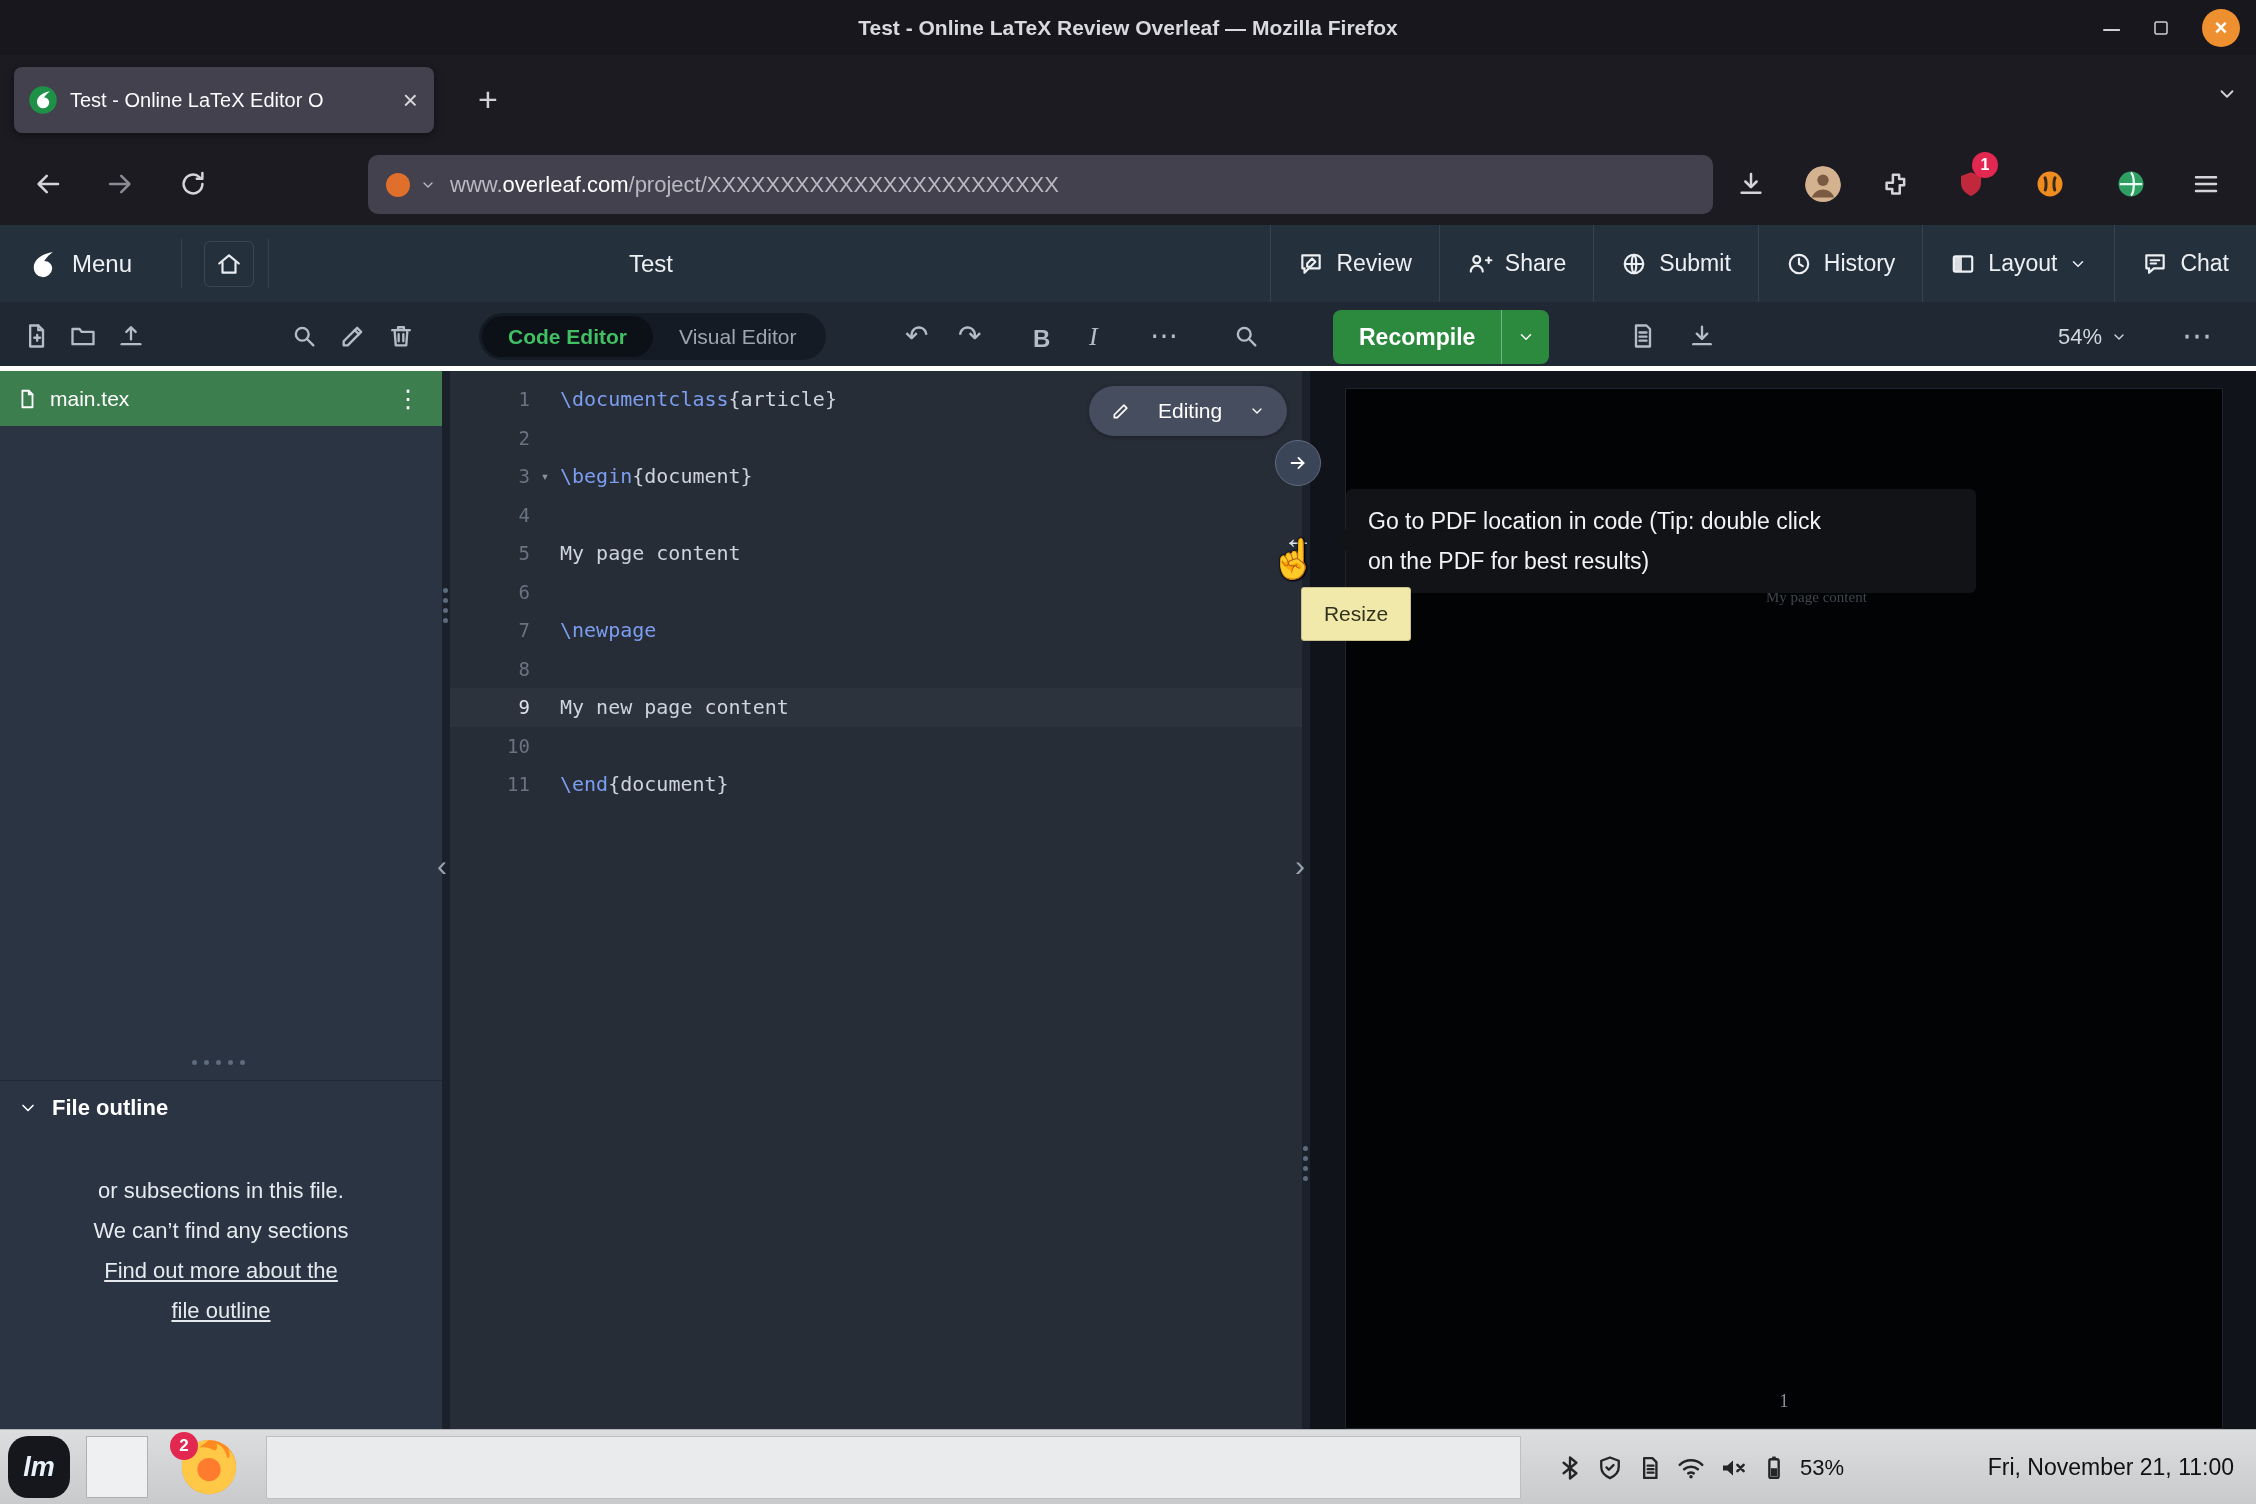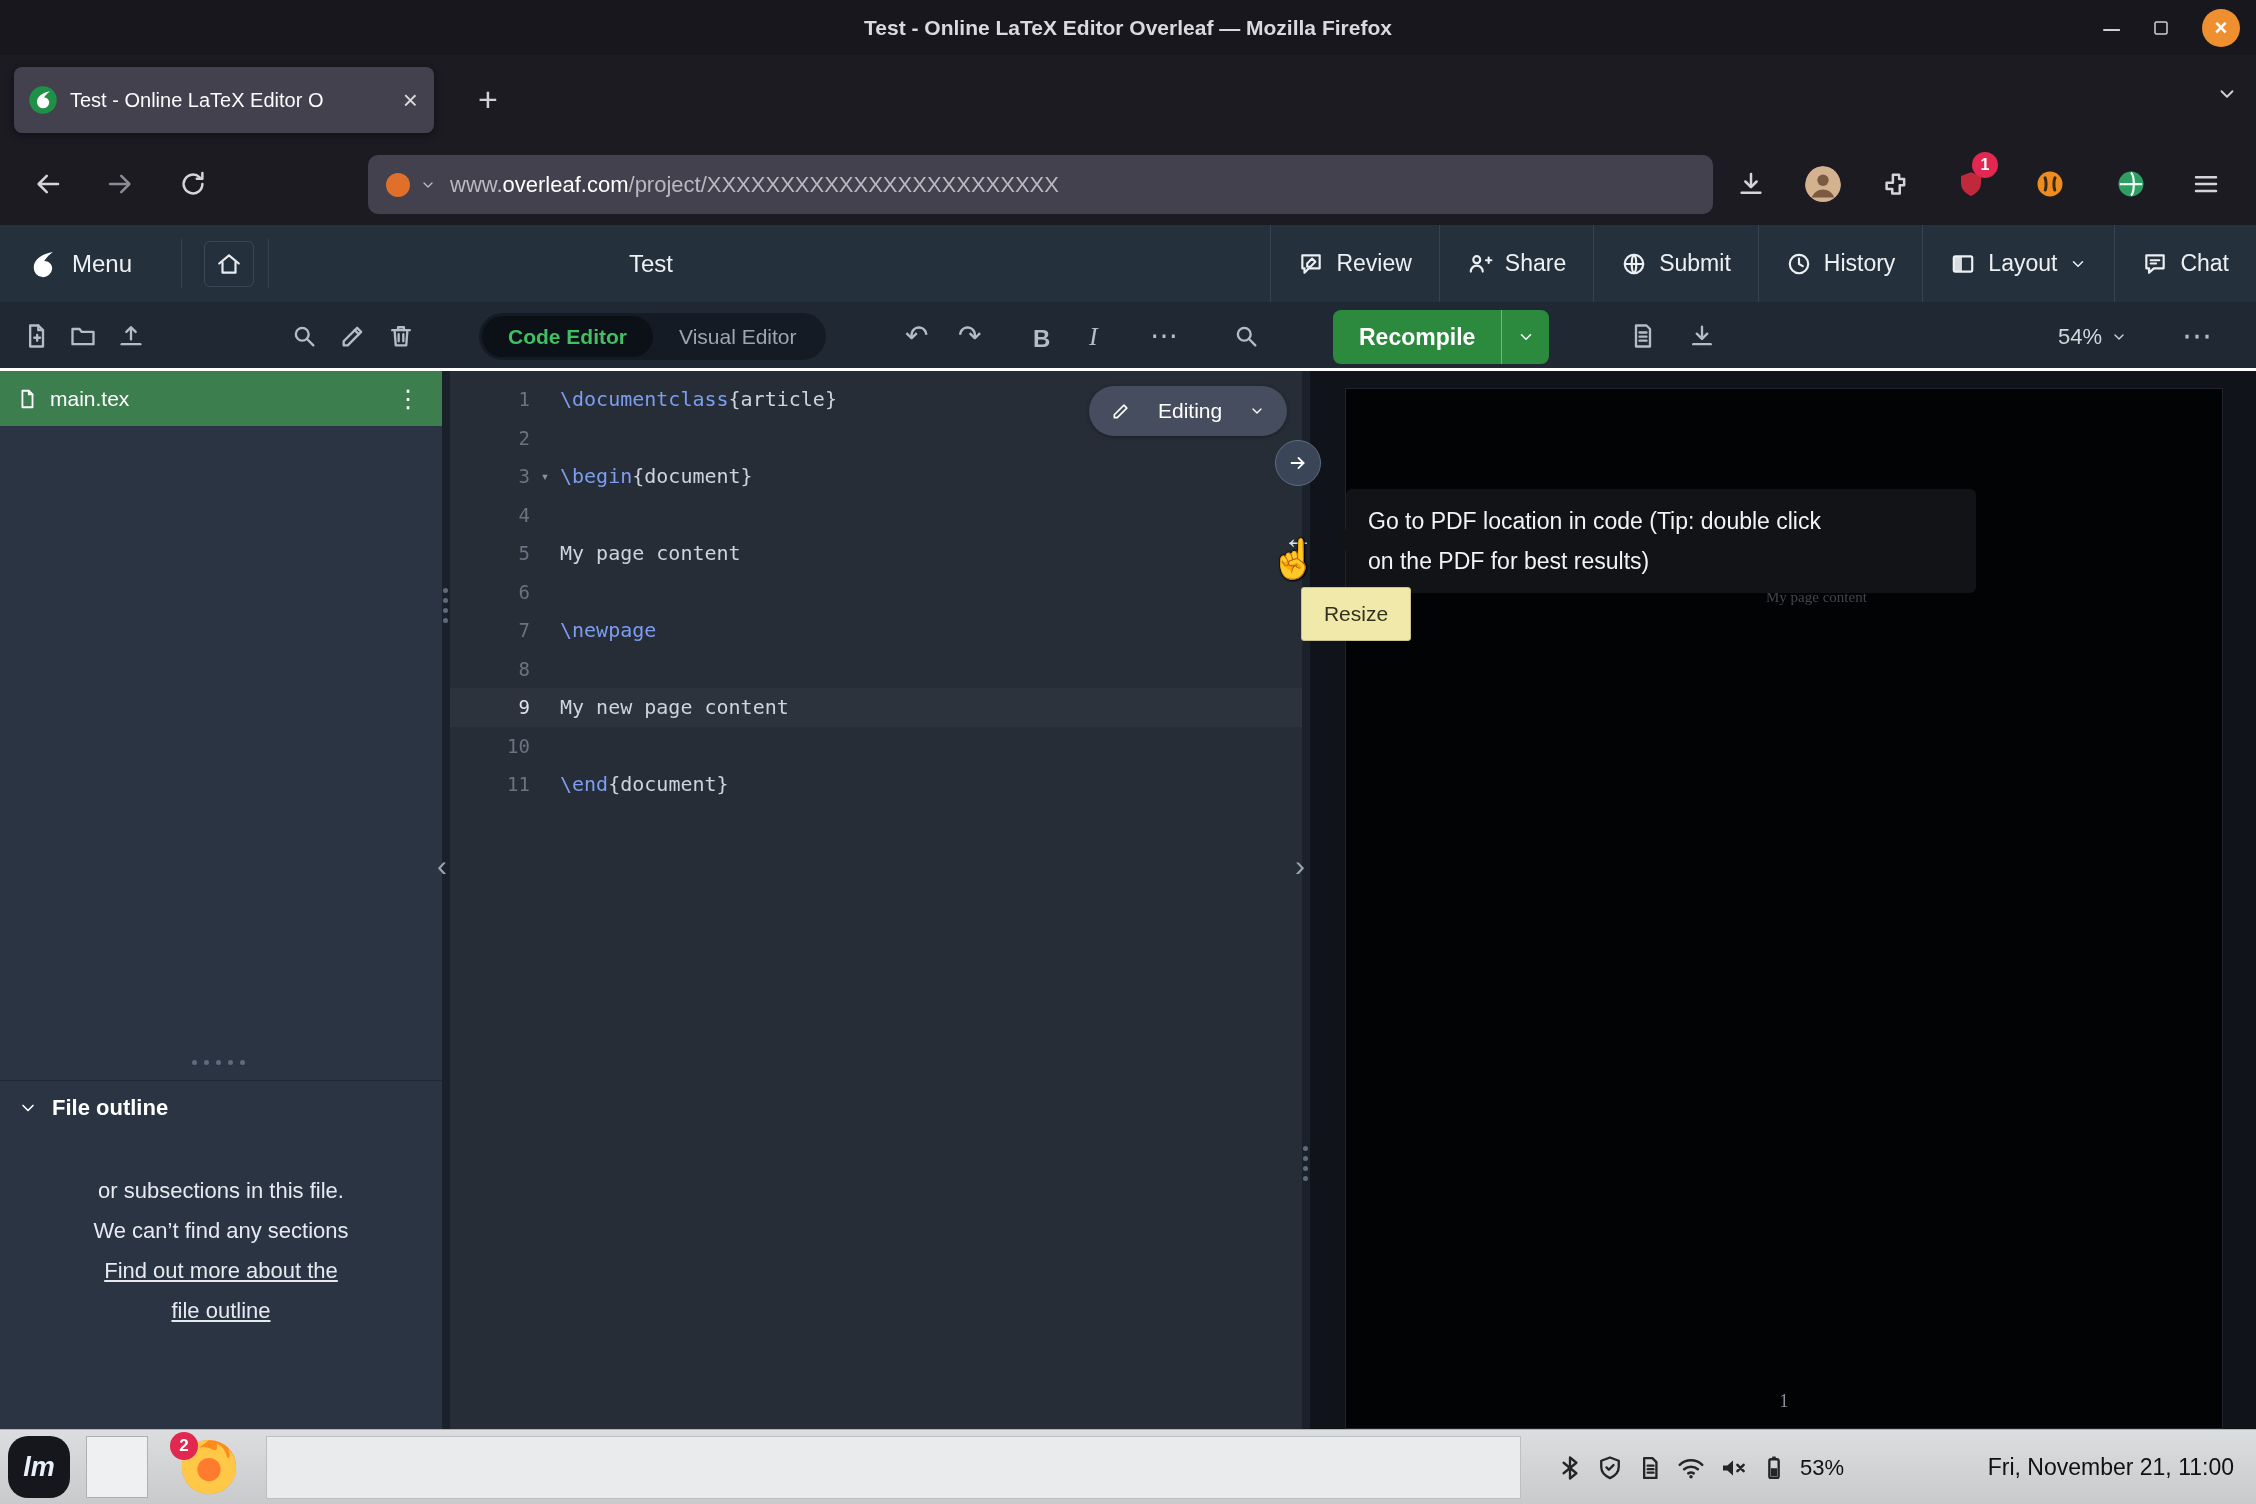--- a/index.html
+++ b/index.html
@@ -47,21 +47,21 @@
   .menu-grp{position:absolute;left:26px;top:0;height:77px;display:flex;align-items:center;gap:12px}
   .menu-label{font-size:24px}
   .homebtn{position:absolute;left:204px;top:16px;width:50px;height:46px;border:1px solid #3a4756;border-radius:6px;
     display:flex;align-items:center;justify-content:center;color:#e8ecf0}
   .proj-title{position:absolute;left:651px;top:0;height:77px;display:flex;align-items:center;
     transform:translateX(-50%);font-size:24px;font-weight:400}
   .hdr-right{position:absolute;right:0;top:0;height:77px;display:flex}
   .hbtn{display:flex;align-items:center;gap:12px;padding:0 27px;border-left:1px solid #36424f;font-size:23px}
 
   
-  .toolbar{position:absolute;top:302px;left:0;width:100%;height:69px;background:#202933;border-bottom:3px solid #ffffff}
+  .toolbar{position:absolute;top:302px;left:0;width:100%;height:69px;background:#202933;border-bottom:5px solid #ffffff}
   .tbic{position:absolute;top:20px;color:#b4bdc7}
   .seg{position:absolute;left:479px;top:11px;height:47px;background:#151b24;border-radius:24px;
     display:flex;align-items:center;padding:3px}
   .seg-btn{height:41px;border-radius:21px;padding:0 26px;display:flex;align-items:center;
     font-size:21px;color:#9da6b0;white-space:nowrap}
   .seg-btn.active{background:#0c1118;color:var(--code-editor-green,#41bf63);font-weight:600}
   .glyphbtn{position:absolute;color:#b4bdc7;font-size:28px;top:15px;line-height:38px}
   .boldbtn{font-weight:800;font-size:24px;top:18px}
   .italbtn{font-family:"Liberation Serif",serif;font-style:italic;font-size:26px;top:16px}
   .recompile{position:absolute;left:1333px;top:8px;height:54px;border-radius:8px;display:flex;color:#fff;
@@ -138,21 +138,21 @@
   .tray{position:absolute;left:1556px;top:0;height:75px;display:flex;align-items:center;gap:12px;color:#232527}
   .tb-batt{font-size:22px;color:#101112}
   .tb-clock{position:absolute;right:22px;top:0;height:75px;display:flex;align-items:center;font-size:23px;color:#101112}
 </style>
 </head>
 <body>
 
 <div class="screen">
 
   <div class="titlebar">
-    <div class="tb-title">Test - Online LaTeX Editor Overleaf — Mozilla Firefox</div>
+    <div class="tb-title">Test - Online LaTeX Review Overleaf — Mozilla Firefox</div>
     <div class="winctrls">
       <span class="win-min">–</span>
       <span class="win-max">
         <svg class="ic" width="18" height="18" viewBox="0 0 24 24">
             <rect x="4" y="4" width="16" height="16" rx="2"></rect>
           </svg>
       </span>
       <span class="win-close">
           <span>×</span>
         </span>

